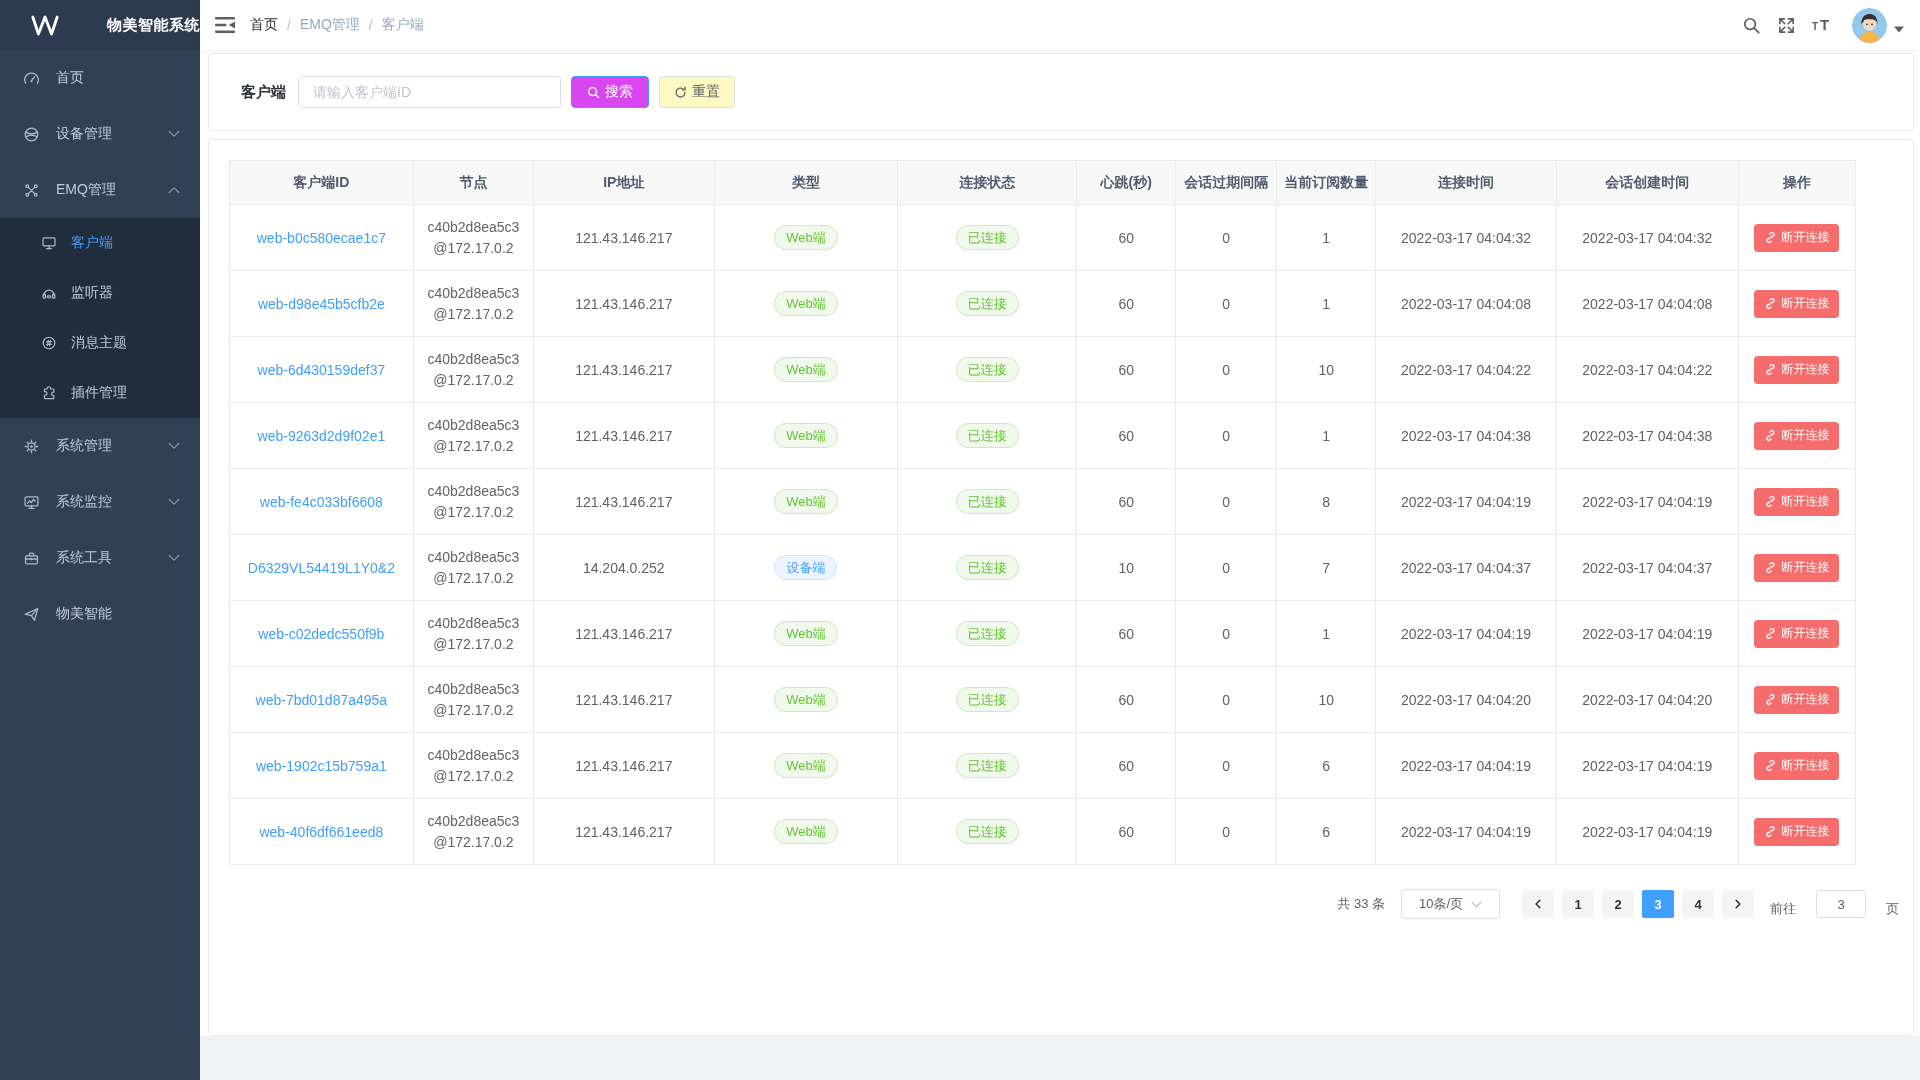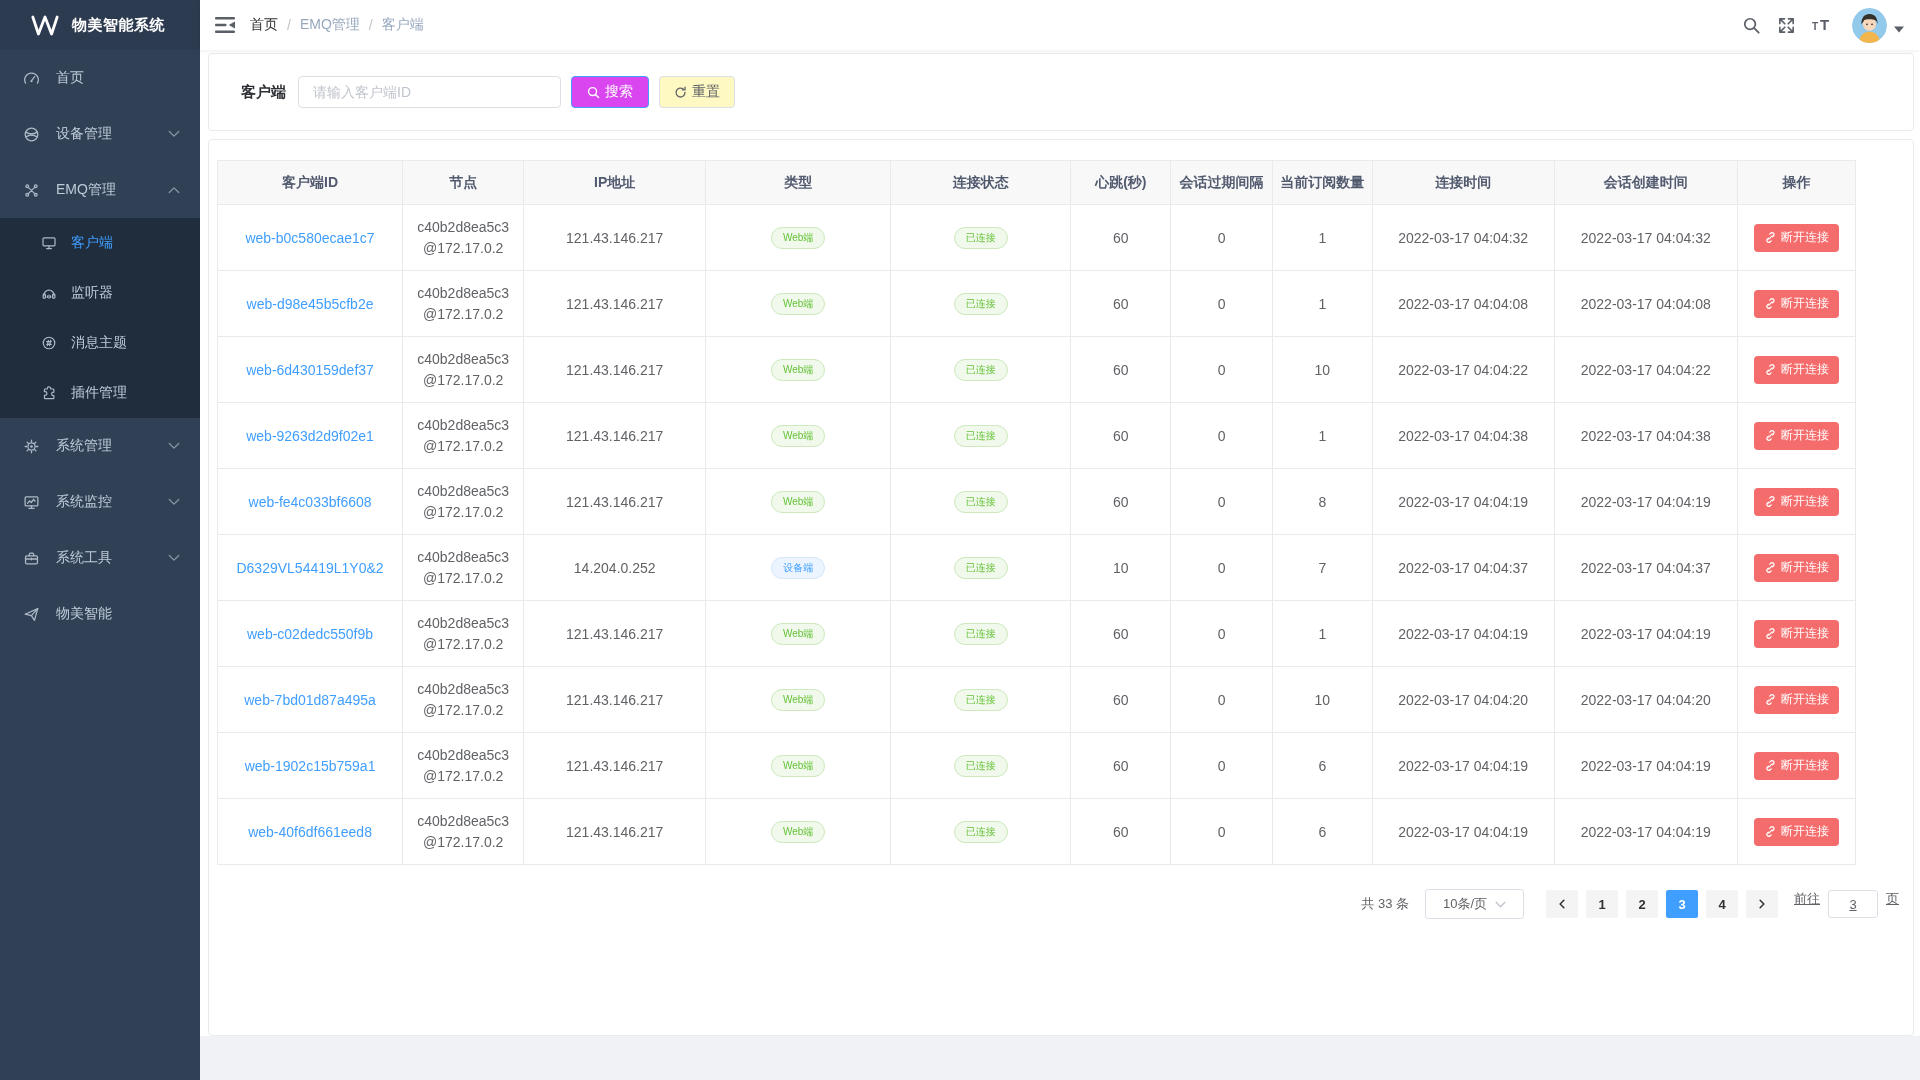--- a/index.html
+++ b/index.html
@@ -2,21 +2,21 @@
 <html><head>
 <meta charset="utf-8">
 <style>
   * { box-sizing: border-box; margin: 0; padding: 0; }
   html,body { width:1920px; height:1080px; overflow:hidden; }
   body { font-family:"Liberation Sans","DejaVu Sans",sans-serif; background:#fff; color:#606266; }
   .app { display:flex; width:100%; height:100%; }
 
   
   .sidebar { width:200px; flex-shrink:0; background:#304156; overflow:hidden; }
-  .logo-row { height:50px; display:flex; align-items:center; padding-left:30px; gap:12px; background:#2d3b50; cursor:pointer; }
+  .logo-row { height:50px; display:flex; align-items:center; padding-left:30px; gap:12px; background:#2d3b50; cursor:pointer;justify-content:space-between; }
   .logo-mark { display:flex; color:#fff; }
   .logo-title { color:#fff; font-weight:bold; font-size:15px; letter-spacing:.5px; }
   .menu-item { height:56px; display:flex; align-items:center; padding:0 20px 0 22px; font-size:14px; color:#bfcbd9; cursor:pointer; white-space:nowrap; }
   .icn { display:inline-flex; align-items:center; justify-content:center; }
   .menu-item .mi-icon { width:18px; margin-right:16px; color:#aeb9c8; flex-shrink:0; }
   .menu-item .mi-label { flex:0 0 auto; }
   .menu-item .chev { margin-left:auto; color:#8696a7; }
   .submenu { background:#1f2d3d; }
   .submenu .menu-item { height:50px; padding-left:40px; }
   .submenu .menu-item .mi-icon { margin-right:13px; }
@@ -40,40 +40,40 @@
   .content { background:#fff; padding:3px 6px 0 8px; }
   .card { background:#fff; border:1px solid #e7ebf0; border-radius:4px; }
   .search-card { height:78px; display:flex; align-items:center; padding:0 18px 0 32px; }
   .search-label { font-size:15px; font-weight:bold; color:#2d3035; margin-right:12px; }
   .search-input { width:263px; height:32px; border:1px solid #dcdfe6; border-radius:4px; padding:0 14px; font-size:14px; color:#606266; outline:none; font-family:inherit; }
   .search-input::placeholder { color:#c0c4cc; }
   .btn { height:32px; border-radius:4px; font-size:14px; display:inline-flex; align-items:center; gap:5px; cursor:pointer; font-family:inherit; }
   .btn-primary { background:#d946ef; color:#fff; border:1px solid #409eff; padding:0 15px; margin-left:10px; }
   .btn-plain { background:#fef9c3; color:#606266; border:1px solid #dcdfe6; padding:0 14px; margin-left:10px; }
 
-  .table-card { margin-top:8px; height:897px; padding:20px 14px 0 8px; }
+  .table-card { margin-top:8px; height:897px; padding:20px 14px 0 20px; }
   .table-wrap { margin-right:43px; }
   table { width:100%; border-collapse:collapse; table-layout:fixed; }
   th { height:44px; background:#f8f8f9; border:1px solid #e8eaec; font-size:14px; font-weight:bold; color:#515a6e; text-align:center; padding:0 4px; }
   td { height:66px; border:1px solid #e8eaec; font-size:14px; color:#606266; text-align:center; padding:0 4px; background:#fff; }
   .cid { color:#409eff; cursor:pointer; }
   .node-line { line-height:21px; }
-  .tag { display:inline-block; padding:5px 11px; font-size:10px; border-radius:12px; line-height:1; }
+  .tag { display:inline-block; padding:5px 11px; font-size:13px; border-radius:12px; line-height:1; }
   .tag-success { color:#67c23a; background:#f0f9eb; border:1px solid #cde9bd; }
   .tag-primary { color:#409eff; background:#ecf5ff; border:1px solid #d3e7fb; }
   .btn-danger { background:#f56c6c; color:#fff; border:none; border-radius:4px; height:28px; padding:0 10px; font-size:12px; display:inline-flex; align-items:center; gap:4px; cursor:pointer; font-family:inherit; }
 
   
   .pagination { display:flex; align-items:center; justify-content:flex-end; margin-top:24px; font-size:13px; color:#606266; }
   .pg-total { margin-right:16px; }
   .pg-select { width:99px; height:30px; border:1px solid #dcdfe6; border-radius:3px; display:flex; align-items:center; justify-content:center; gap:8px; margin-right:18px; cursor:pointer; color:#606266; background:#fff; }
   .pg-select .sel-caret { color:#c0c4cc; display:flex; }
   .pg-btn { min-width:32px; height:28px; background:#f4f4f5; color:#303133; border:none; border-radius:2px; font-size:13px; font-weight:bold; margin:0 4px; display:inline-flex; align-items:center; justify-content:center; cursor:pointer; font-family:inherit; }
   .pg-btn.active { background:#409eff; color:#fff; }
-  .pg-goto { margin-left:12px; display:flex; align-items:flex-start; gap:8px;text-decoration:underline; }
+  .pg-goto { margin-left:12px; display:flex; align-items:flex-end; gap:20px; }
   .pg-input { width:50px; height:28px; border:1px solid #dcdfe6; border-radius:3px; text-align:center; font-size:13px; color:#606266; outline:none; font-family:inherit; }
   .bottom-gap { flex:1; background:#f0f2f5; }
 
   svg { display:block; }
 </style>
 </head>
 <body>
 
 <div class="app">
 

